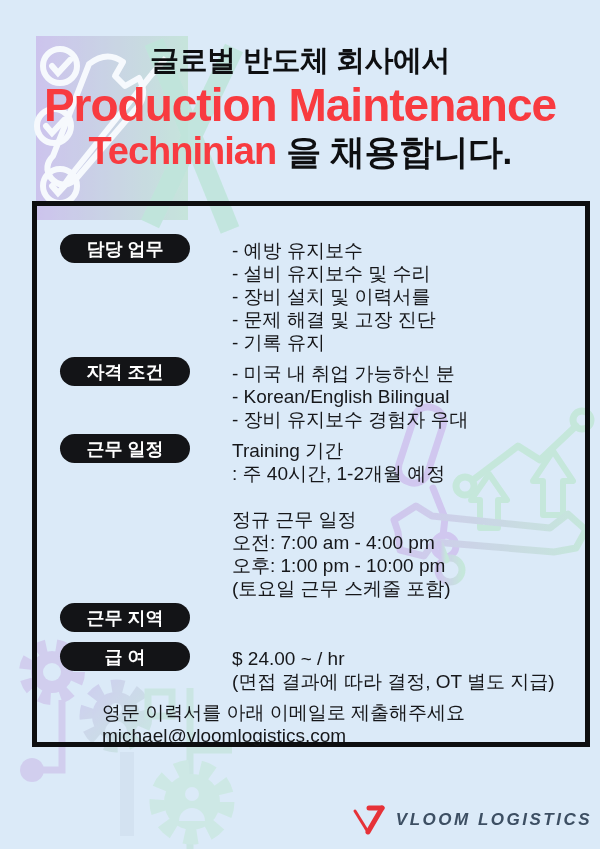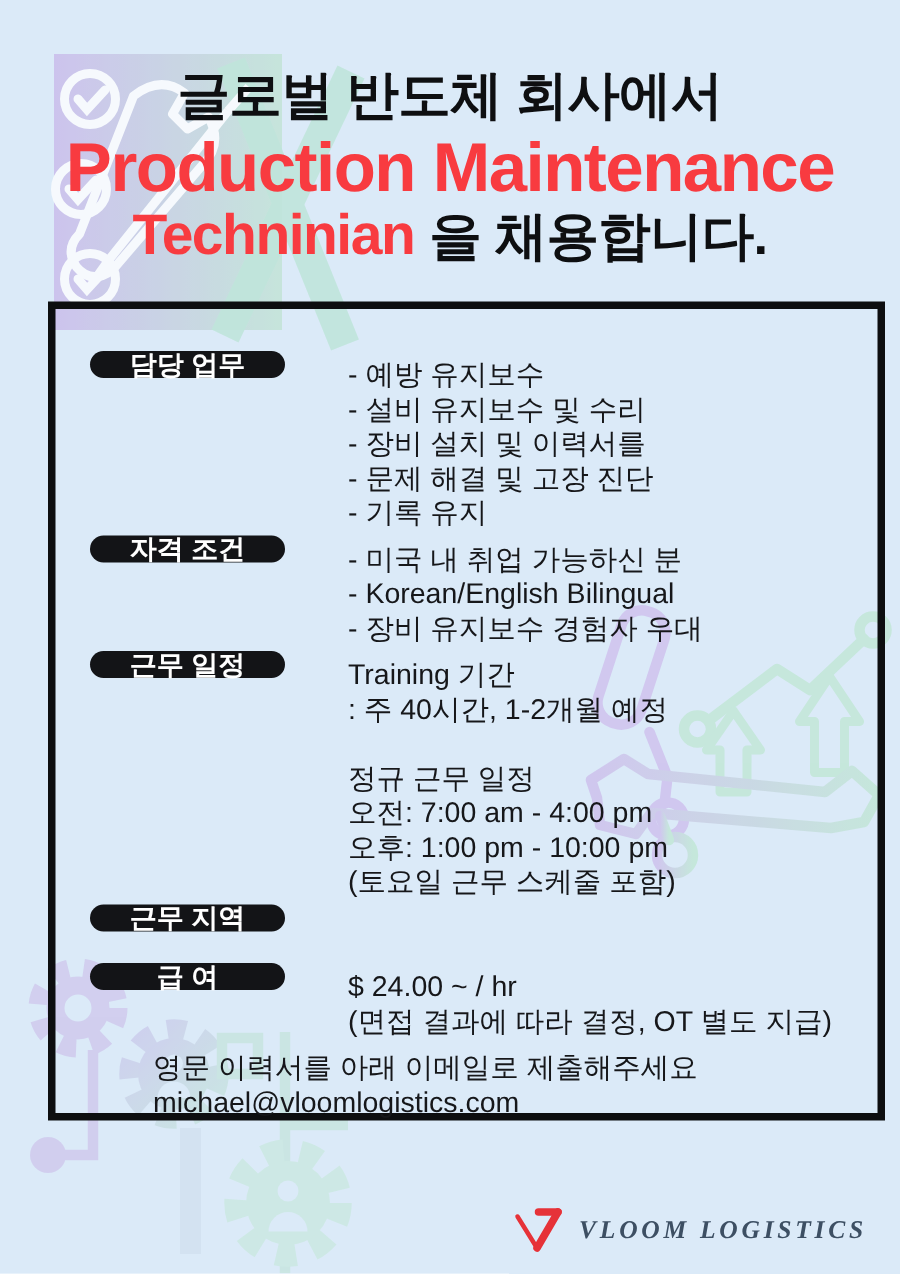--- a/index.html
+++ b/index.html
@@ -13,21 +13,21 @@
   }
   .deco{position:absolute;pointer-events:none;}
 
   
   .title{
     position:absolute;top:46px;left:0;width:100%;
     text-align:center;font-weight:bold;line-height:1;
     z-index:3;
   }
   .title .t1{
-    font-size:35px;letter-spacing:-0.5px;color:#0e0f11;
+    font-size:29px;letter-spacing:-0.5px;color:#0e0f11;
     margin-bottom:7px;
   }
   .title .t2{
     font-size:46px;letter-spacing:-1px;color:var(--red);
     margin-bottom:4px;
   }
   .title .t3{
     font-size:38px;letter-spacing:-1px;color:#0e0f11;
   }
   .title .t3 .red{color:var(--red);}
@@ -37,38 +37,38 @@
   .info-box{
     position:absolute;left:32px;top:201px;
     width:558px;height:546px;
     box-sizing:border-box;
     border:5px solid #0d0e10;
     padding:28px 10px 0 23px;
     z-index:3;
   }
   .row{display:flex;align-items:flex-start;margin-bottom:3px;min-height:36px;}
   .pill{
-    flex:none;width:130px;height:18px;
+    flex:none;width:130px;height:29px;
     background:#131417;color:#ffffff;
     border-radius:18px;
     display:flex;align-items:center;justify-content:center;
     font-size:18px;font-weight:bold;letter-spacing:0;
   }
   .lines{
     margin-left:42px;padding-top:5px;
     font-size:19px;line-height:23px;
     font-weight:500;color:#16171a;
     white-space:nowrap;
   }
   .lines .line.spacer{height:23px;}
 
   
   .logo{
-    position:absolute;right:22px;top:804px;
-    display:flex;align-items:center;gap:7px;z-index:3;font-family:Liberation Serif, serif;
+    position:absolute;right:8px;top:804px;
+    display:flex;align-items:center;gap:7px;z-index:3;
   }
   .logo .mark{width:38px;height:32px;}
   .logo .logo-text{
     font-size:17px;font-style:italic;font-weight:bold;
     letter-spacing:2.5px;color:#3d4f63;
     white-space:nowrap;
   }
 </style>
 </head>
 <body>

